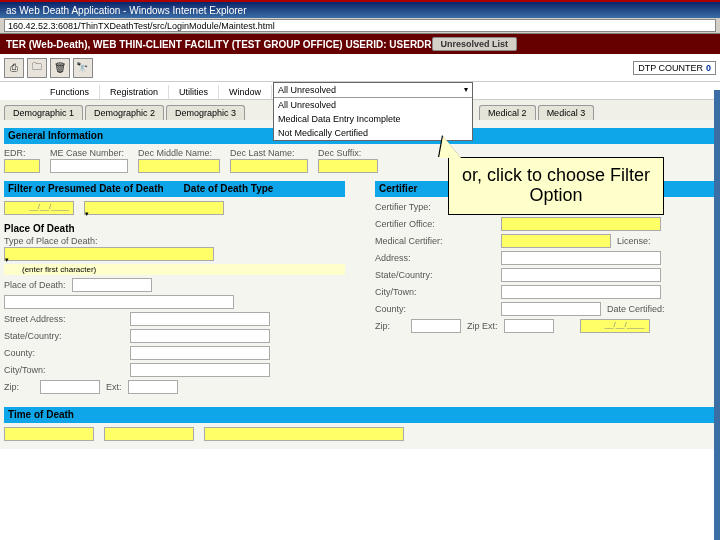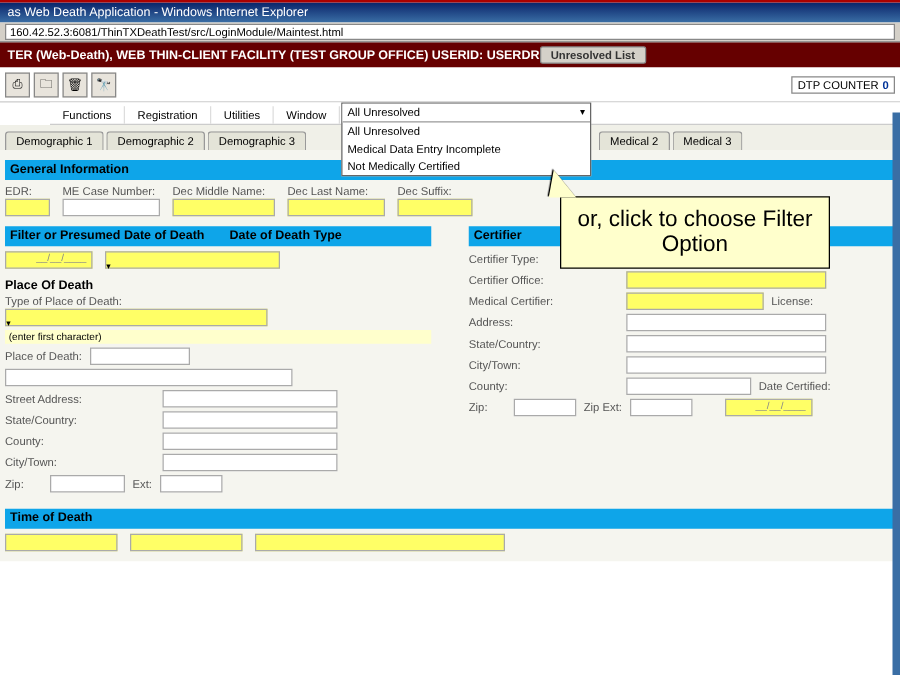--- a/index.html
+++ b/index.html
@@ -115,21 +115,21 @@
         <span>Filter or Presumed Date of Death</span>
         <span>Date of Death Type</span>
       </div>
       <div class="row">
         <div class="date-in">__/__/____</div>
         <div class="yin sel" style="width:140px"></div>
       </div>
       <div class="sub-head">Place Of Death</div>
       <div class="lbl">Type of Place of Death:</div>
       <div class="yin sel" style="width:210px"></div>
-      <div style="background:#ffffcc;font-size:8px;padding:1px 3px;margin-top:3px">(enter first character)</div>
+      <div style="background:#ffffcc;font-size:8px;padding:1px 18px;margin-top:3px">(enter first character)</div>
       <div class="frow">
           <span class="lbl" style="width:auto">Place of Death:</span>
           <div class="win" style="width:80px"></div>
         </div>
       <div class="win" style="width:230px;margin:3px 0"></div>
       <div class="frow">
           <span class="lbl">Street Address:</span>
           <div class="win" style="width:140px"></div>
         </div>
       <div class="frow">

